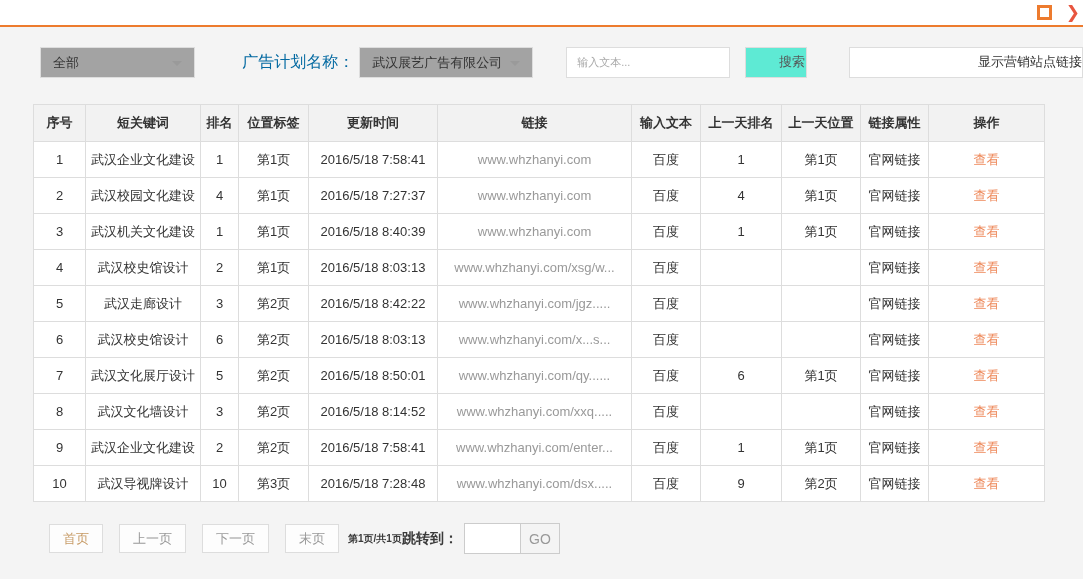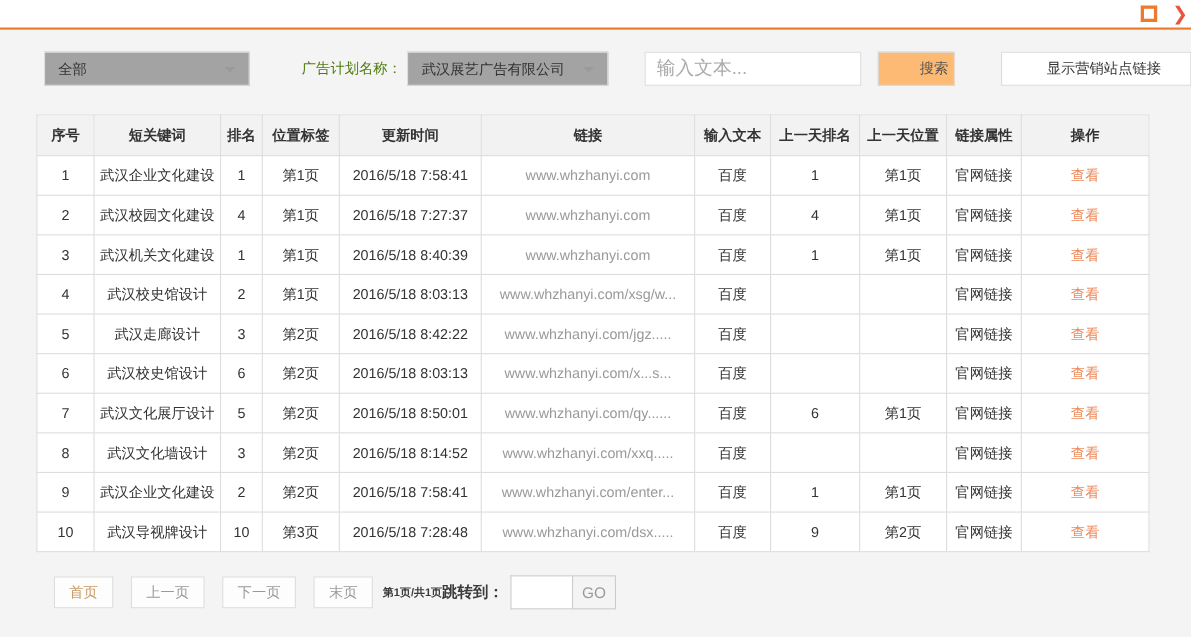--- a/index.html
+++ b/index.html
@@ -58,52 +58,52 @@
   .selectbox .caret {
     position: absolute;
     right: 12px; top: 13px;
     width: 0; height: 0;
     border-left: 5px solid transparent;
     border-right: 5px solid transparent;
     border-top: 5px solid #9a9a9a;
   }
   .sel-type { width: 200px; }
   .sel-campaign { width: 195px; margin-left: 5px; }
-  .filter-label { font-size: 13px; color: #4d7c0f; margin-left: 47px; }
+  .filter-label { font-size: 16px; color: #0369a1; margin-left: 47px; }
   .text-input {
     margin-left: 33px;
     width: 197px; height: 31px;
     border: 1px solid #ddd;
     padding: 0 10px;
-    font-size: 17px;
+    font-size: 11px;
     color: #333;
     background: #fff;
     outline: none;
     font-family: inherit;
   }
   .text-input::placeholder { color: #aaa; }
   .search-btn {
     margin-left: 15px;
     width: 73px; height: 31px;
     border: 1px solid #ddd;
-    background: #fdba74;
+    background: #5eead4;
     color: #555;
     font-size: 13px;
     cursor: pointer;
     font-family: inherit;
     padding-left: 32px;
   }
   .show-links-btn {
     margin-left: 42px;
-    width: 173px; height: 31px;
-    border: 1px solid #ddd;
-    background: #fff;
-    color: #333;
-    font-size: 13px;
-    text-align: center;
+    width: 234px; height: 31px;
+    border: 1px solid #ddd;
+    background: #fff;
+    color: #333;
+    font-size: 13px;
+    text-align: right;
     padding-left: 14px;
     cursor: pointer;
     font-family: inherit;
     flex: none;
   }
   
   .rank-table {
     margin: 26px 0 0 33px;
     width: 1011px;
     border-collapse: collapse;

